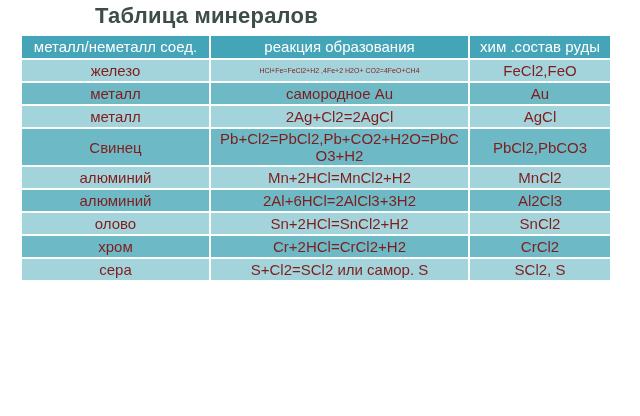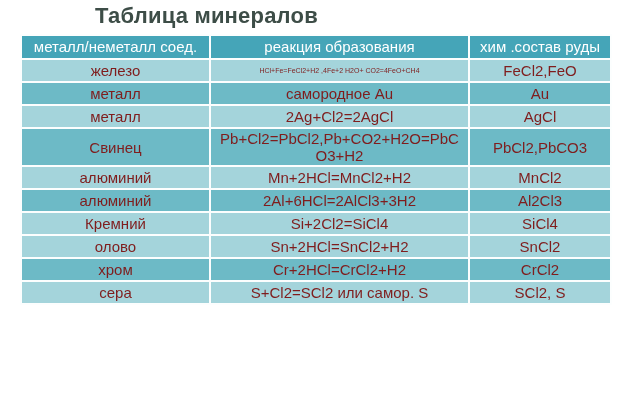--- a/index.html
+++ b/index.html
@@ -109,25 +109,20 @@
           <td class="cell-metal">алюминий</td>
           <td class="cell-reaction">Mn+2HCl=MnCl2+H2</td>
           <td class="cell-ore">MnCl2</td>
         </tr>
         <tr class="row-dark">
           <td class="cell-metal">алюминий</td>
           <td class="cell-reaction">2Al+6HCl=2AlCl3+3H2</td>
           <td class="cell-ore">Al2Cl3</td>
         </tr>
         <tr class="row-light">
-          <td class="cell-metal">Кремний</td>
-          <td class="cell-reaction">Si+2Cl2=SiCl4</td>
-          <td class="cell-ore">SiCl4</td>
-        </tr>
-        <tr class="row-light">
           <td class="cell-metal">олово</td>
           <td class="cell-reaction">Sn+2HCl=SnCl2+H2</td>
           <td class="cell-ore">SnCl2</td>
         </tr>
         <tr class="row-dark">
           <td class="cell-metal">хром</td>
           <td class="cell-reaction">Cr+2HCl=CrCl2+H2</td>
           <td class="cell-ore">CrCl2</td>
         </tr>
         <tr class="row-light">

